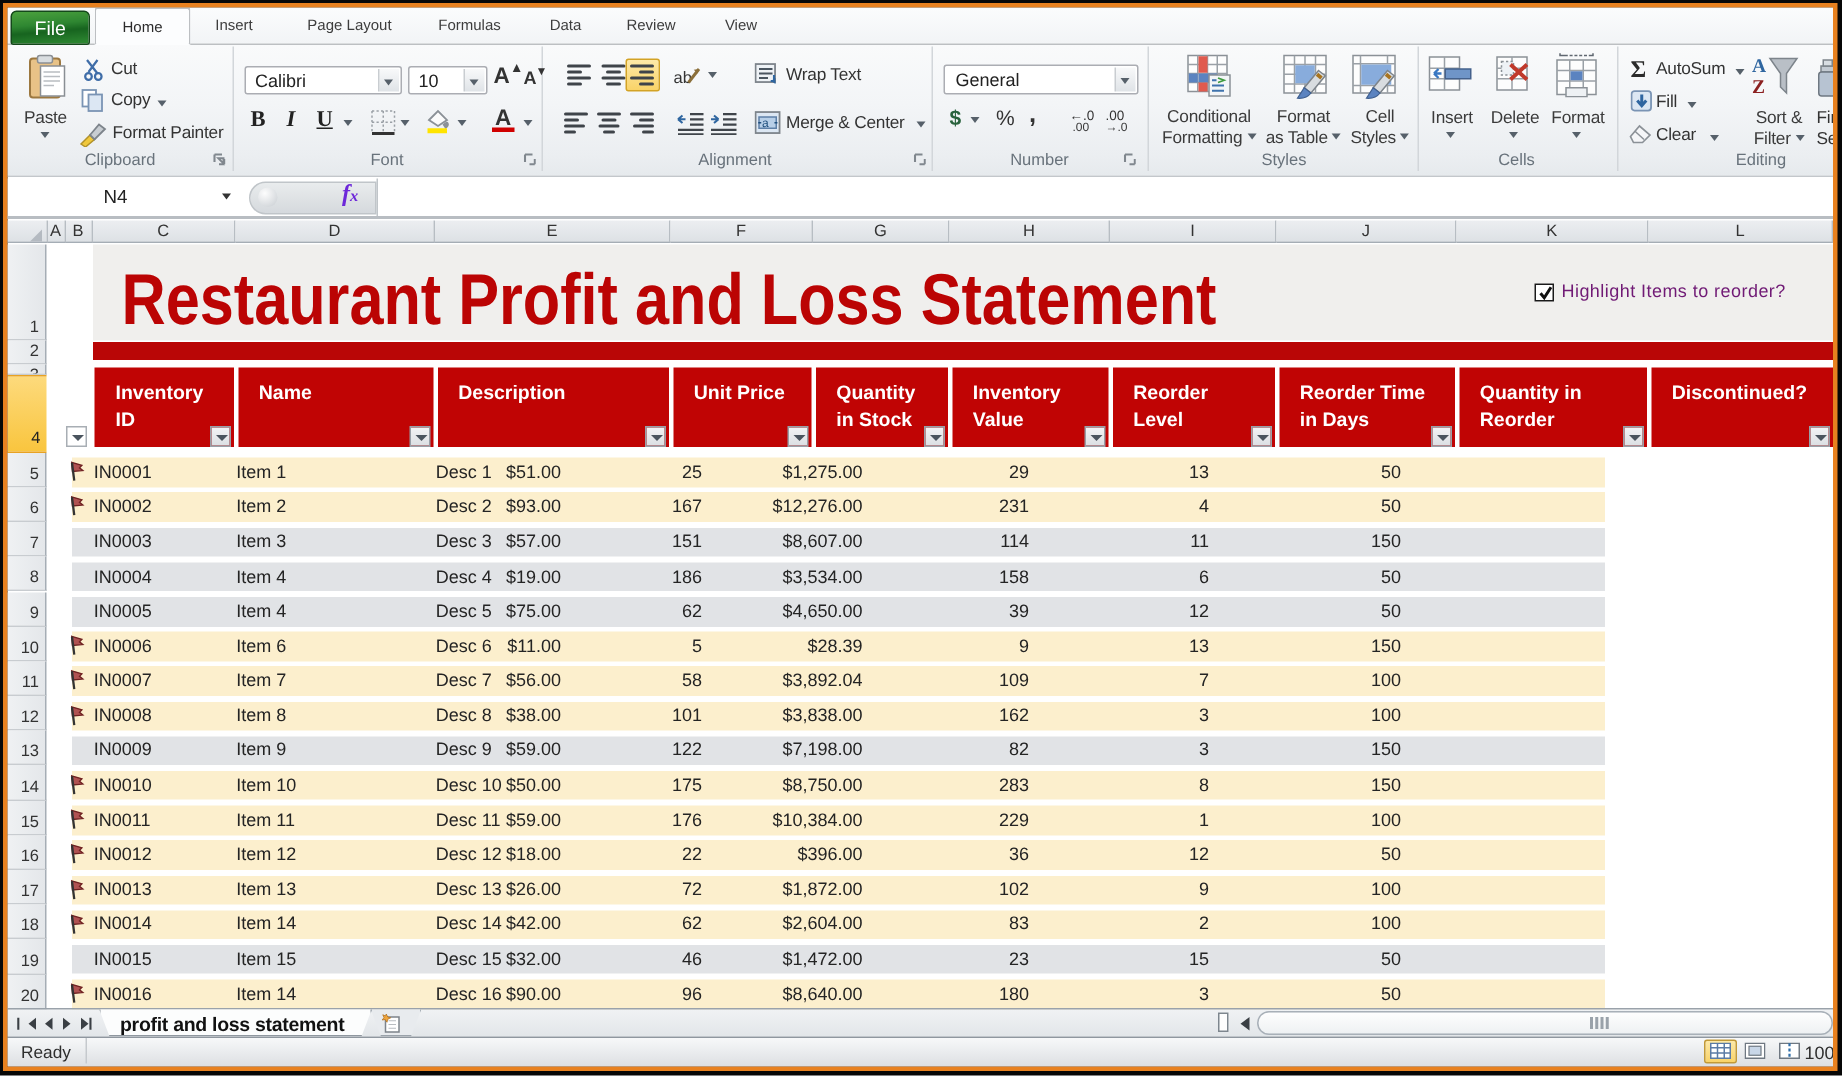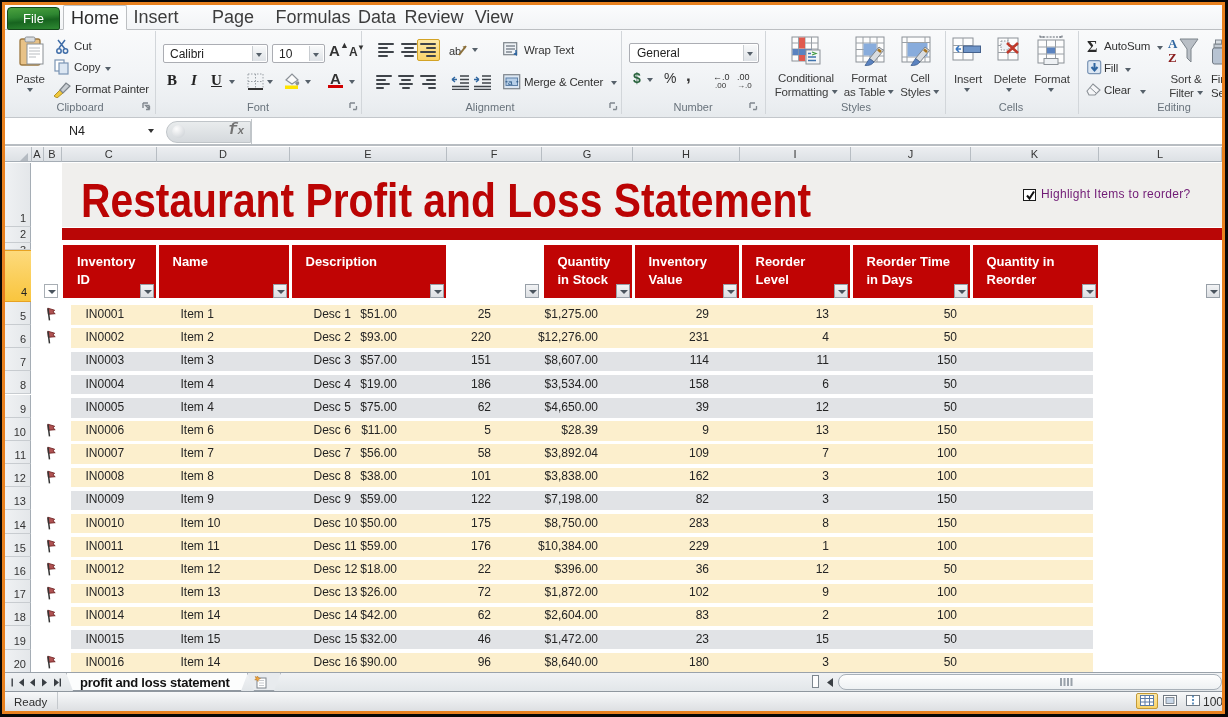--- a/index.html
+++ b/index.html
@@ -1,21 +1,21 @@
 <!DOCTYPE html>
 <html><head><meta charset="utf-8"><title>s</title><style>
 *{margin:0;padding:0;box-sizing:border-box}
 html,body{width:1228px;height:717px;overflow:hidden}
 body{background:#070707;font-family:"Liberation Sans",sans-serif;position:relative}
 #app{position:absolute;left:5px;top:5px;width:1217px;height:706px;background:#fff;outline:3px solid #e8811f;overflow:hidden}
 #world{position:absolute;left:-5px;top:-5px;width:1228px;height:717px}
 .a{position:absolute}
 
 #tabrow{position:absolute;left:5px;top:5px;width:1217px;height:24.5px;background:linear-gradient(#fbfcfd,#f2f4f6);border-bottom:1px solid #bcbfc2}
-.tab{position:absolute;top:0;height:24px;font-size:18px;color:#3d3d3d;line-height:25px;text-align:center}
+.tab{position:absolute;top:0;height:24px;font-size:10px;color:#3d3d3d;line-height:25px;text-align:center}
 
 #ribbon{position:absolute;left:5px;top:29.5px;width:1217px;height:88px;background:linear-gradient(#f9fafb 0%,#f3f5f7 45%,#ebeef1 85%,#e6eaed 100%);border-bottom:1px solid #c3c7cb}
 .gsep{position:absolute;top:31px;width:1px;height:83px;background:#d2d6da}
 .glabel{position:absolute;top:101px;font-size:11px;color:#68727b;text-align:center;width:120px;margin-left:-60px}
 .launch{position:absolute;top:102px;width:9px;height:9px}
 .rtxt{position:absolute;font-size:11.5px;color:#333;white-space:nowrap;letter-spacing:-0.15px}
 .dna{width:0;height:0;border-left:3.5px solid transparent;border-right:3.5px solid transparent;border-top:4px solid #56606a;position:absolute}
 .combo{position:absolute;background:#fff;border:1px solid #abadb3;font-size:12px;color:#222;border-radius:2px}
 .cba{position:absolute;right:1px;top:1px;bottom:1px;width:14px;background:linear-gradient(#f8f9fa,#dfe3e7);border-left:1px solid #c9cdd1}
 .cba:after{content:"";position:absolute;left:3px;top:7px;width:0;height:0;border-left:3.5px solid transparent;border-right:3.5px solid transparent;border-top:4px solid #56606a}
@@ -23,21 +23,21 @@
 .alico i{position:absolute;height:1.6px;background:#3f444a;border-radius:1px}
 
 #fbar{position:absolute;left:5px;top:118.5px;width:1217px;height:27px;background:#fff;border-bottom:2px solid #b8bdc2}
 
 .colh{position:absolute;top:146.5px;height:15.5px;background:linear-gradient(#eceef1,#dde1e5);border-right:1px solid #b7bdc3;border-bottom:1px solid #a5adb5;font-size:11px;color:#333;text-align:center;line-height:15px}
 .rowh{position:absolute;left:5px;width:26px;background:linear-gradient(90deg,#eff1f3,#e4e7ea);border-right:1px solid #a5adb5;border-bottom:1px solid #c8ccd0;font-size:11px;color:#333;display:flex;align-items:flex-end;justify-content:flex-end;padding:0 4px 2px 0}
 
 .hdr{position:absolute;top:245px;height:52.5px;background:#c00404;color:#fff;font-weight:bold;font-size:13px;line-height:18px;padding:8px 0 0 14px}
 .fbtn{position:absolute;width:14px;height:14px;background:linear-gradient(#f2f3f5,#dcdfe3);border:1px solid #98a0a8}
 .fbtn:after{content:"";position:absolute;left:3px;top:5px;width:0;height:0;border-left:4px solid transparent;border-right:4px solid transparent;border-top:4.5px solid #4a545e}
-.band{position:absolute;left:71px;width:1022px}
+.band{position:absolute;left:48px;width:1022px}
 .ct{position:absolute;font-size:12px;color:#242424;top:50%;transform:translateY(-54%);white-space:nowrap}
 .ct.r{text-align:right}
 .flag{position:absolute;left:45px}
 </style></head><body>
 <div id="app">
     <div id="world">
 <div id="tabrow">
  <div class="tab" style="left:58px;width:64px;background:#fcfdfe;border:1px solid #bcbfc2;border-bottom:1px solid #fcfdfe;border-radius:2px 2px 0 0;height:25px;color:#2b2b2b">Home</div>
  <div class="tab" style="left:122px;width:58px">Insert</div>
  <div class="tab" style="left:180px;width:96px">Page Layout</div>
@@ -298,21 +298,21 @@
  <rect x="5.5" y="2" width="6" height="4" fill="#d8dde2" stroke="#7d848b" stroke-width="1"></rect>
 </svg>
 <div class="rtxt" style="left:1211px;top:73px">Fin</div>
 <div class="rtxt" style="left:1211px;top:86.5px">Sel</div>
 
 <div id="fbar"></div>
 <div class="a" style="left:60px;top:123.5px;width:34px;text-align:center;font-size:12.5px;color:#222">N4</div>
 <div class="dna" style="left:148px;top:129px;border-top-color:#333"></div>
 <div class="a" style="left:166px;top:120.5px;width:85px;height:22px;background:linear-gradient(#e9eced,#d5d9dd);border:1px solid #c0c5c9;border-radius:11px 0 0 11px"></div>
 <div class="a" style="left:172px;top:124.5px;width:13px;height:13px;border-radius:50%;background:radial-gradient(circle at 35% 30%,#fdfdfd,#c7ccd1)"></div>
-<div class="a" style="left:228px;top:121px;font-size:16px;font-style:italic;font-weight:bold;font-family:Liberation Mono, monospace;color:#737373">f<span style="font-size:11px">x</span></div>
+<div class="a" style="left:228px;top:121px;font-size:16px;font-style:italic;font-weight:bold;font-family:Liberation Serif, serif;color:#6d28d9">f<span style="font-size:11px">x</span></div>
 <div class="a" style="left:251px;top:119px;width:1px;height:25px;background:#c0c5c9"></div>
 
 <div class="a" style="left:31.5px;top:162.5px;width:1190.5px;height:509.5px;background:#fff"></div>
 
 <div class="colh" style="left:5px;width:26.5px"></div>
 <svg class="a" style="left:19px;top:151.5px" width="10" height="10" viewBox="0 0 10 10">
         <path d="M9 1 V9 H1 Z" fill="#b4bac1"></path>
       </svg>
 <div class="colh" style="left:31.5px;width:12px">A</div>
 <div class="colh" style="left:43.5px;width:18px">B</div>
@@ -342,25 +342,27 @@
 <svg class="a" style="left:1024.5px;top:189.5px" width="11" height="11" viewBox="0 0 11 11">
         <path d="M2 5.5 L4.5 8.5 L9 1.5" stroke="#111" stroke-width="2" fill="none"></path>
       </svg>
 <div class="a" style="left:1041px;top:187px;font-size:12px;color:#701a75;letter-spacing:0.3px;white-space:nowrap">Highlight Items to reorder?</div>
 
 <div class="a" style="left:61.5px;top:227.5px;width:1160.5px;height:12.5px;background:#b90606"></div>
 
 <div class="hdr" style="left:63px;width:92.5px">Inventory<br>ID</div>
 <div class="hdr" style="left:291.5px;width:154px">Description</div>
 <div class="hdr" style="left:158.5px;width:130px">Name</div>
+<div class="hdr" style="left:448.5px;width:92px">Unit Price</div>
 <div class="hdr" style="left:543.5px;width:88px">Quantity<br>in Stock</div>
 <div class="hdr" style="left:634.5px;width:104px">Inventory<br>Value</div>
 <div class="hdr" style="left:741.5px;width:108px">Reorder<br>Level</div>
 <div class="hdr" style="left:852.5px;width:117px">Reorder Time<br>in Days</div>
 <div class="hdr" style="left:972.5px;width:125px">Quantity in<br>Reorder</div>
+<div class="hdr" style="left:1100.5px;width:121px">Discontinued?</div>
 <div class="fbtn" style="left:43.5px;top:284px;background:#fff;border-color:#a8aeb4"></div>
 <div class="fbtn" style="left:139.5px;top:284px"></div>
 <div class="fbtn" style="left:272.5px;top:284px"></div>
 <div class="fbtn" style="left:429.5px;top:284px"></div>
 <div class="fbtn" style="left:524.5px;top:284px"></div>
 <div class="fbtn" style="left:615.5px;top:284px"></div>
 <div class="fbtn" style="left:722.5px;top:284px"></div>
 <div class="fbtn" style="left:833.5px;top:284px"></div>
 <div class="fbtn" style="left:953.5px;top:284px"></div>
 <div class="fbtn" style="left:1081.5px;top:284px"></div>
@@ -374,21 +376,21 @@
         <span class="ct r" style="right:495px">$1,275.00</span>
         <span class="ct r" style="right:384px">29</span>
         <span class="ct r" style="right:264px">13</span>
         <span class="ct r" style="right:136px">50</span>
       </div>
 <div class="band" style="top:328.4px;height:19.6px;background:#fcefcd">
         <span class="ct" style="left:14.5px">IN0002</span>
         <span class="ct" style="left:109.5px">Item 2</span>
         <span class="ct" style="left:242.5px">Desc 2</span>
         <span class="ct r" style="right:696px">$93.00</span>
-        <span class="ct r" style="right:602px">220</span>
+        <span class="ct r" style="right:602px">167</span>
         <span class="ct r" style="right:495px">$12,276.00</span>
         <span class="ct r" style="right:384px">231</span>
         <span class="ct r" style="right:264px">4</span>
         <span class="ct r" style="right:136px">50</span>
       </div>
 <div class="band" style="top:351.6px;height:19.6px;background:#e1e3e6">
         <span class="ct" style="left:14.5px">IN0003</span>
         <span class="ct" style="left:109.5px">Item 3</span>
         <span class="ct" style="left:242.5px">Desc 3</span>
         <span class="ct r" style="right:696px">$57.00</span>

